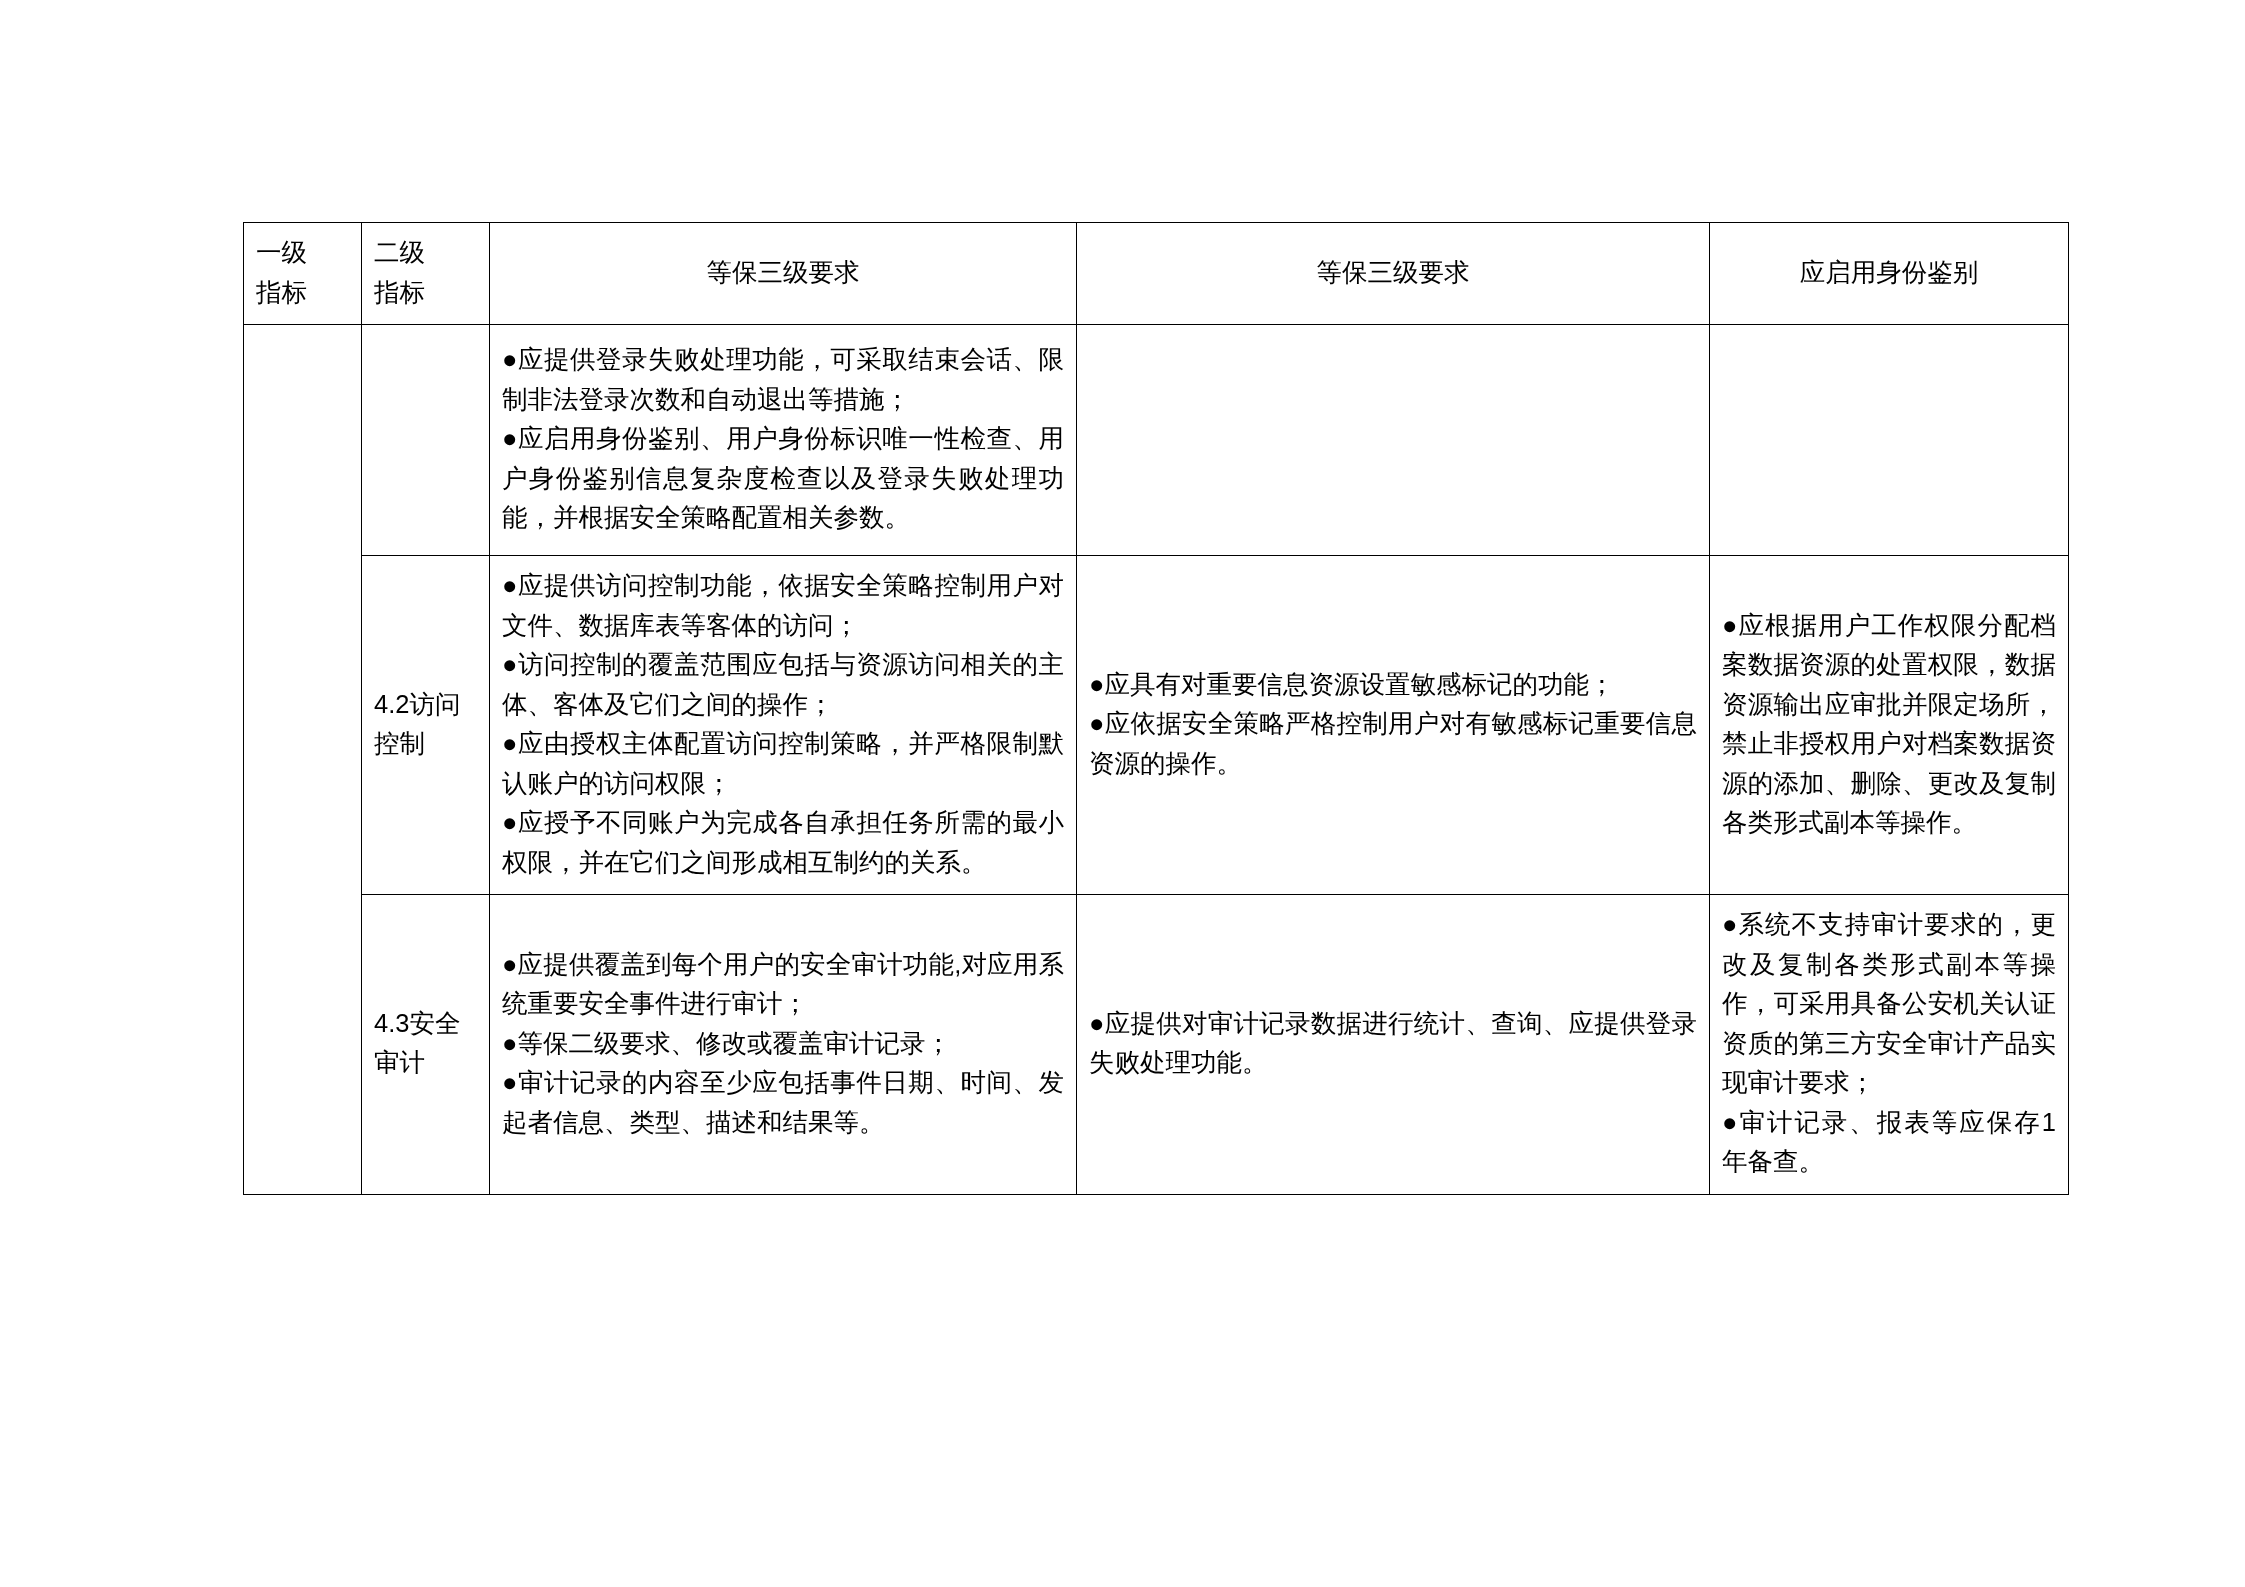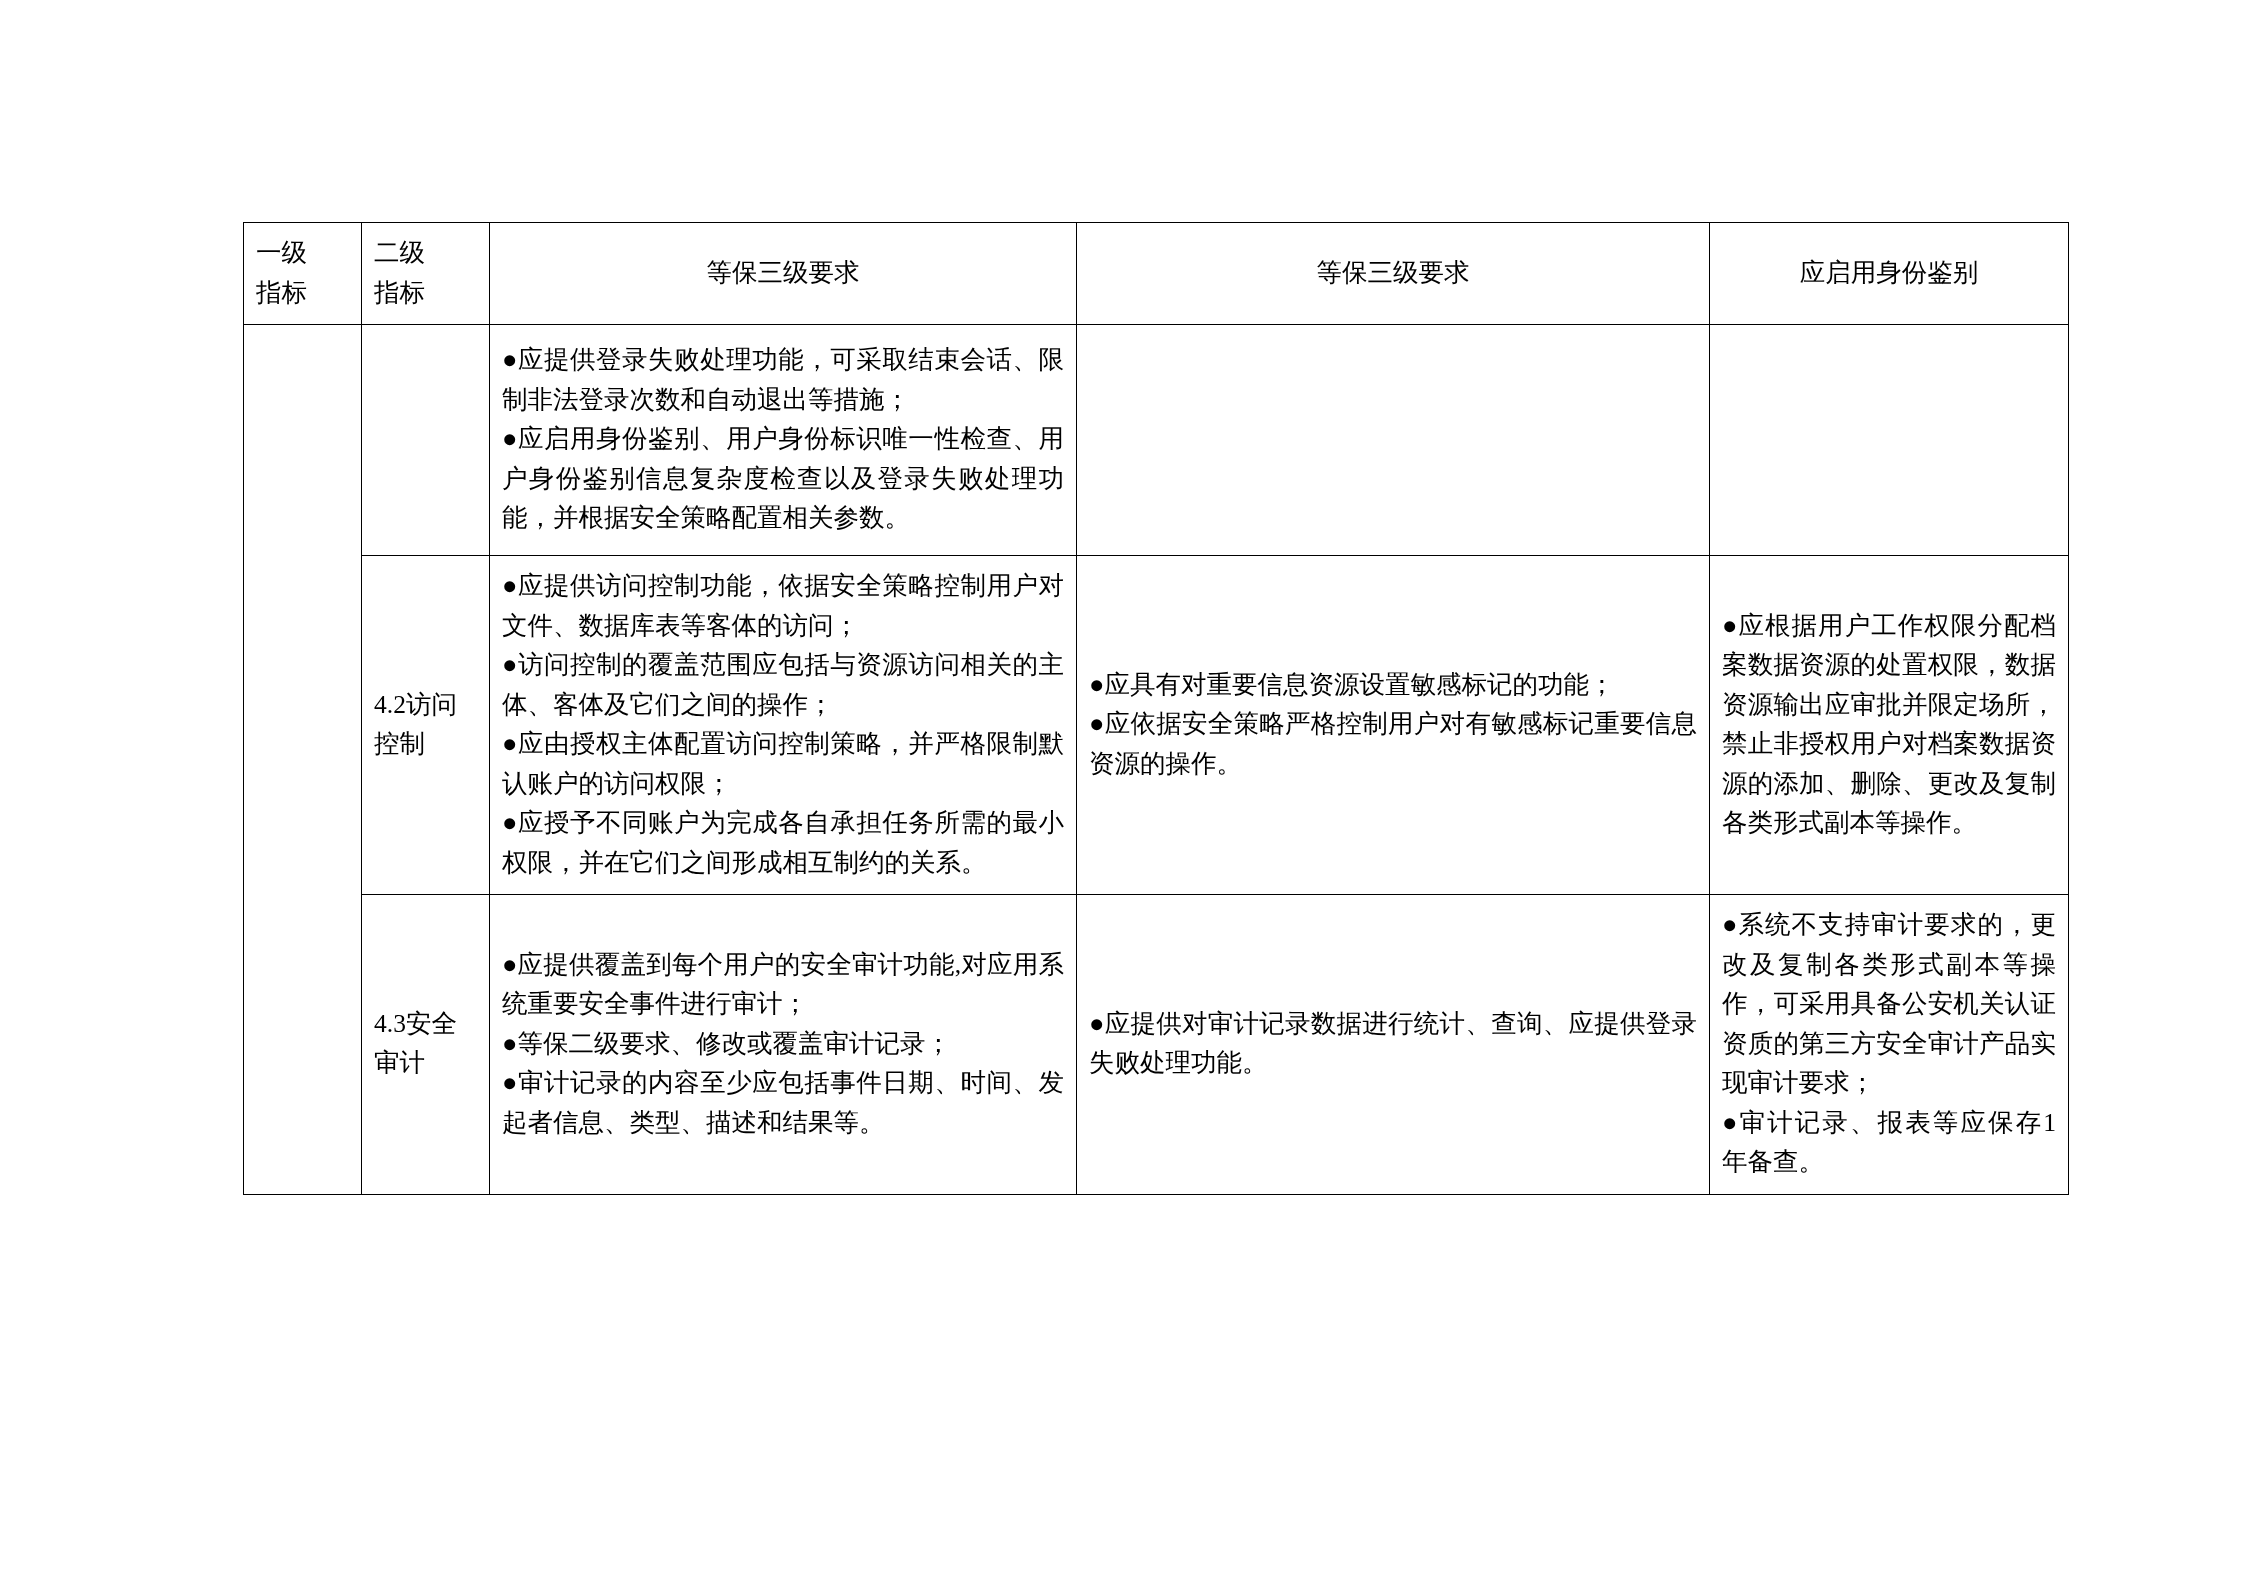--- a/index.html
+++ b/index.html
@@ -23,21 +23,20 @@
   .table-wrap {
     position: absolute;
     left: 243px;
     top: 222px;
     width: 1825px;
   }
   table.req {
     border-collapse: collapse;
     table-layout: fixed;
     width: 1825px;
-    font-family: Liberation Serif, serif;
   }
   table.req td, table.req th {
     border: 1.6px solid #000000;
     vertical-align: middle;
     padding: 10px 12px 12px 12px;
     font-weight: normal;
     font-size: 25.5px;
     line-height: 1.55;
   }
   col.c1 { width: 118px; }

